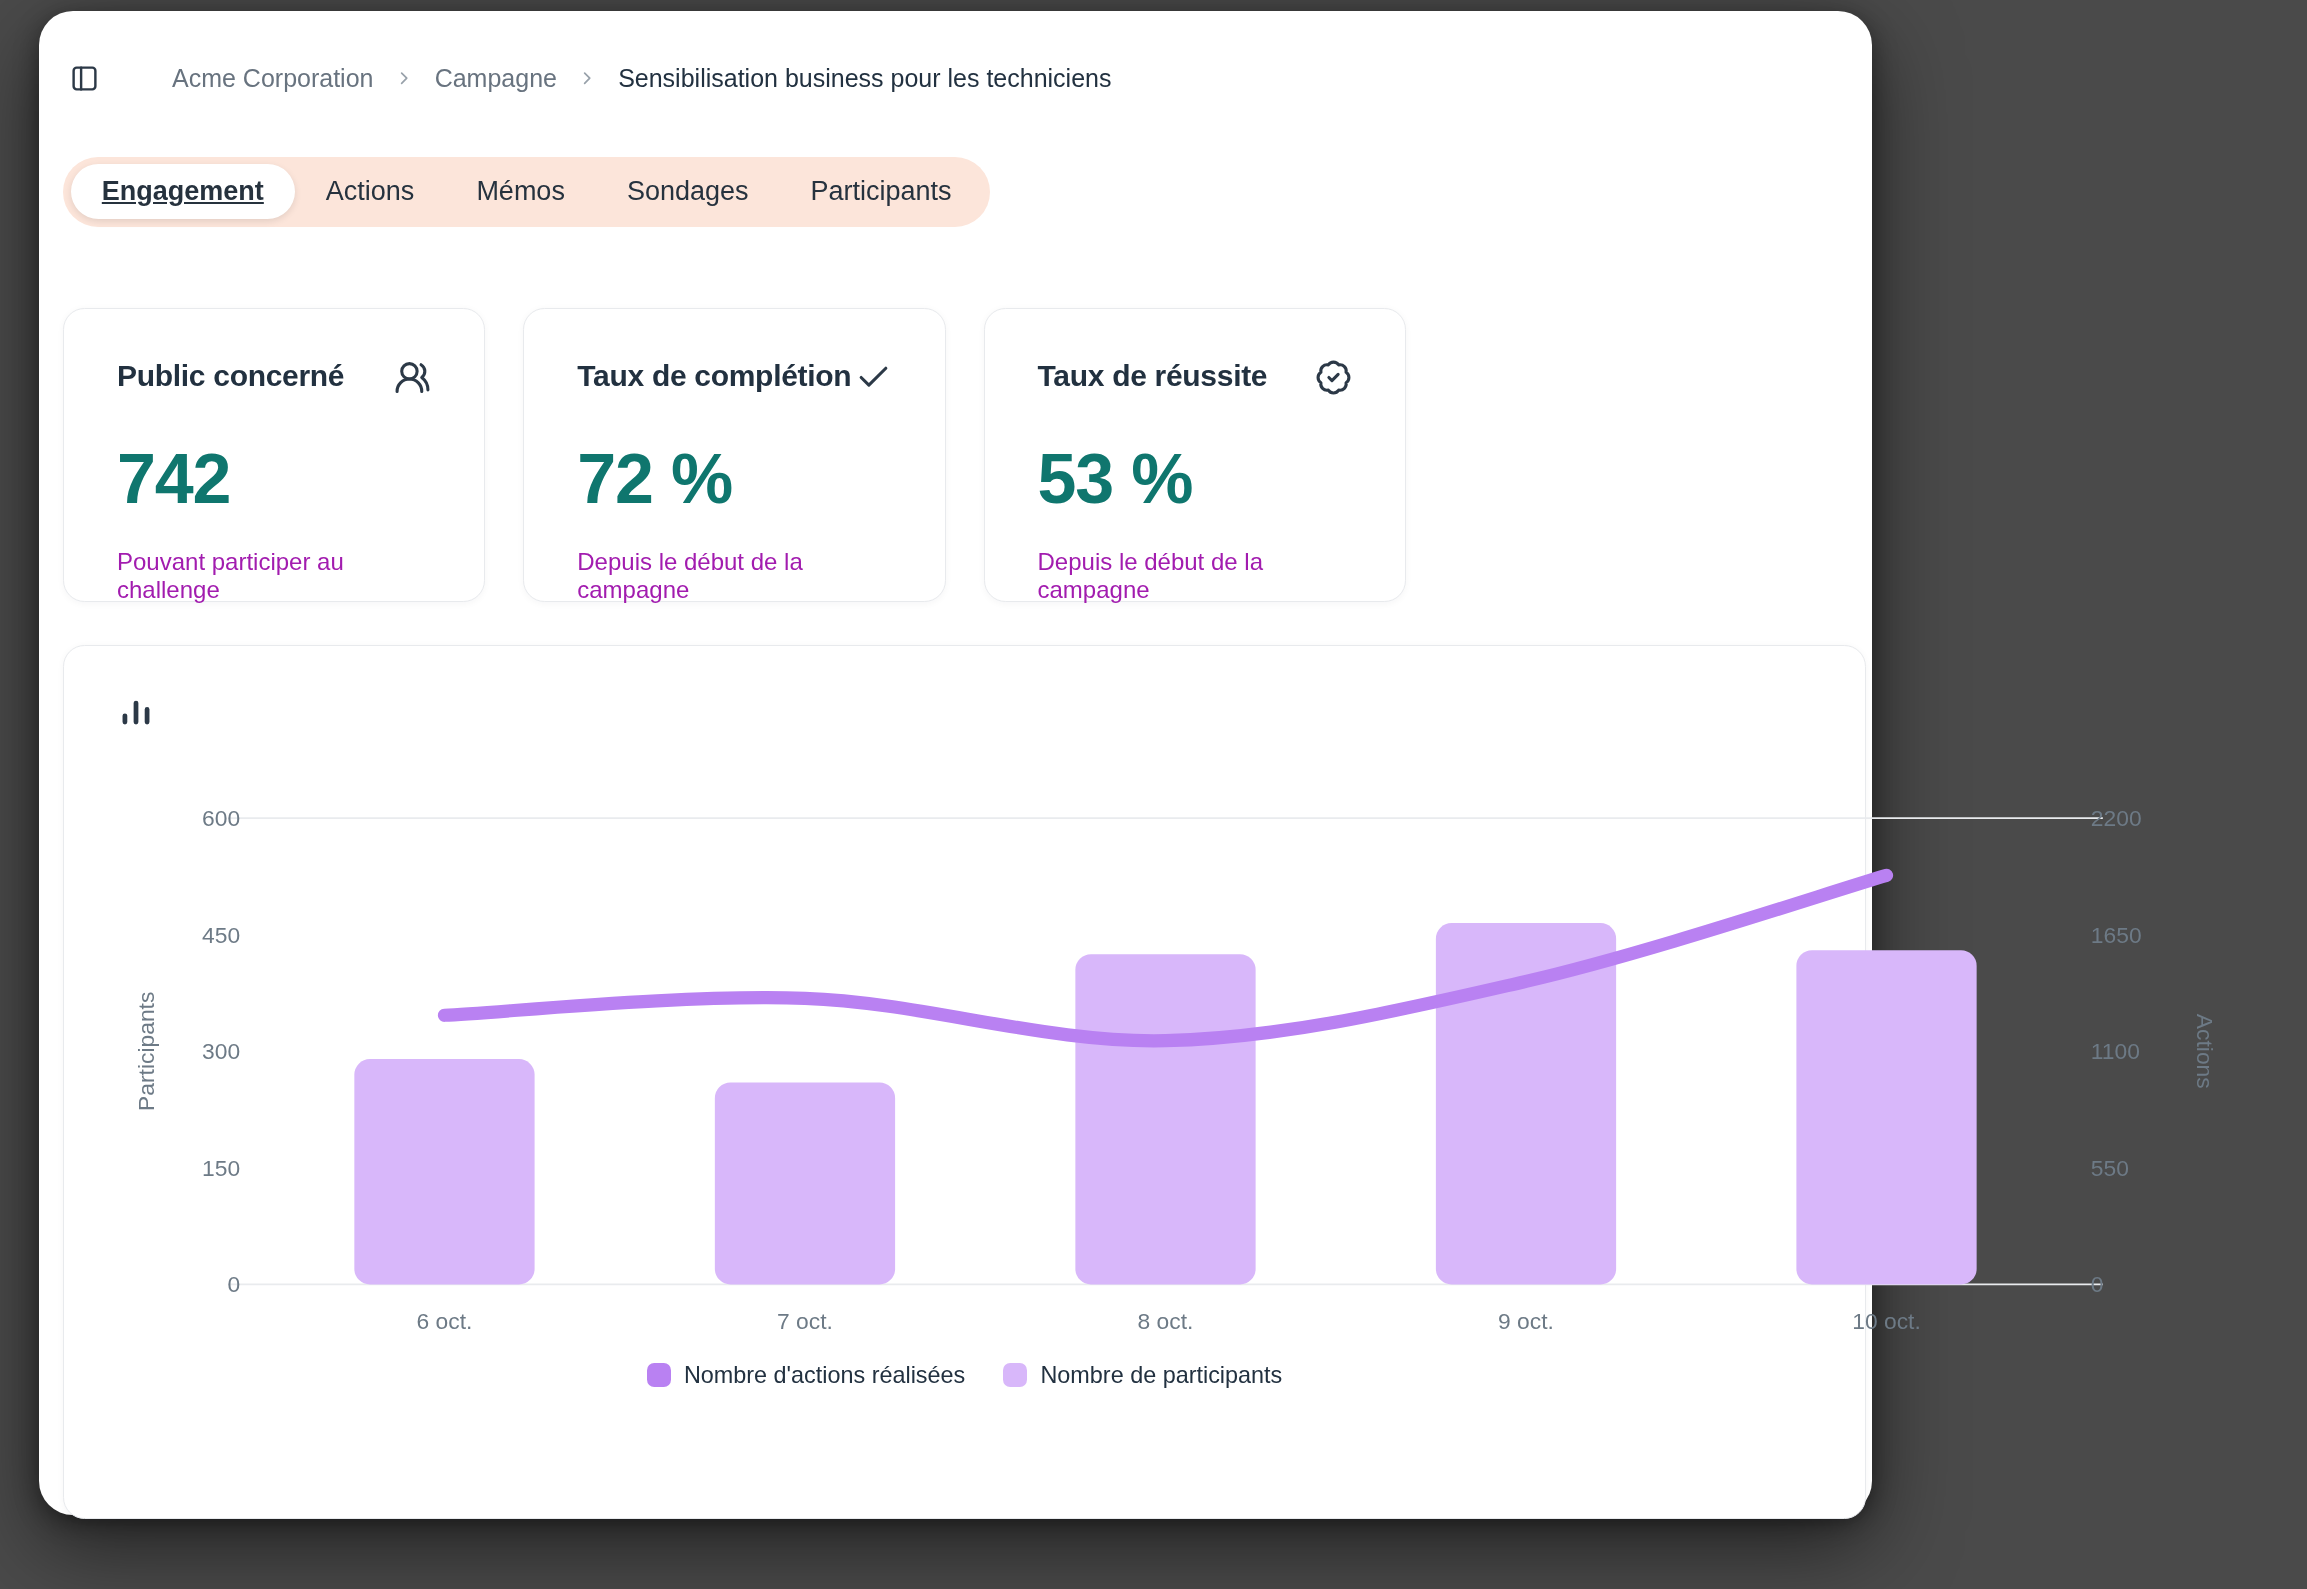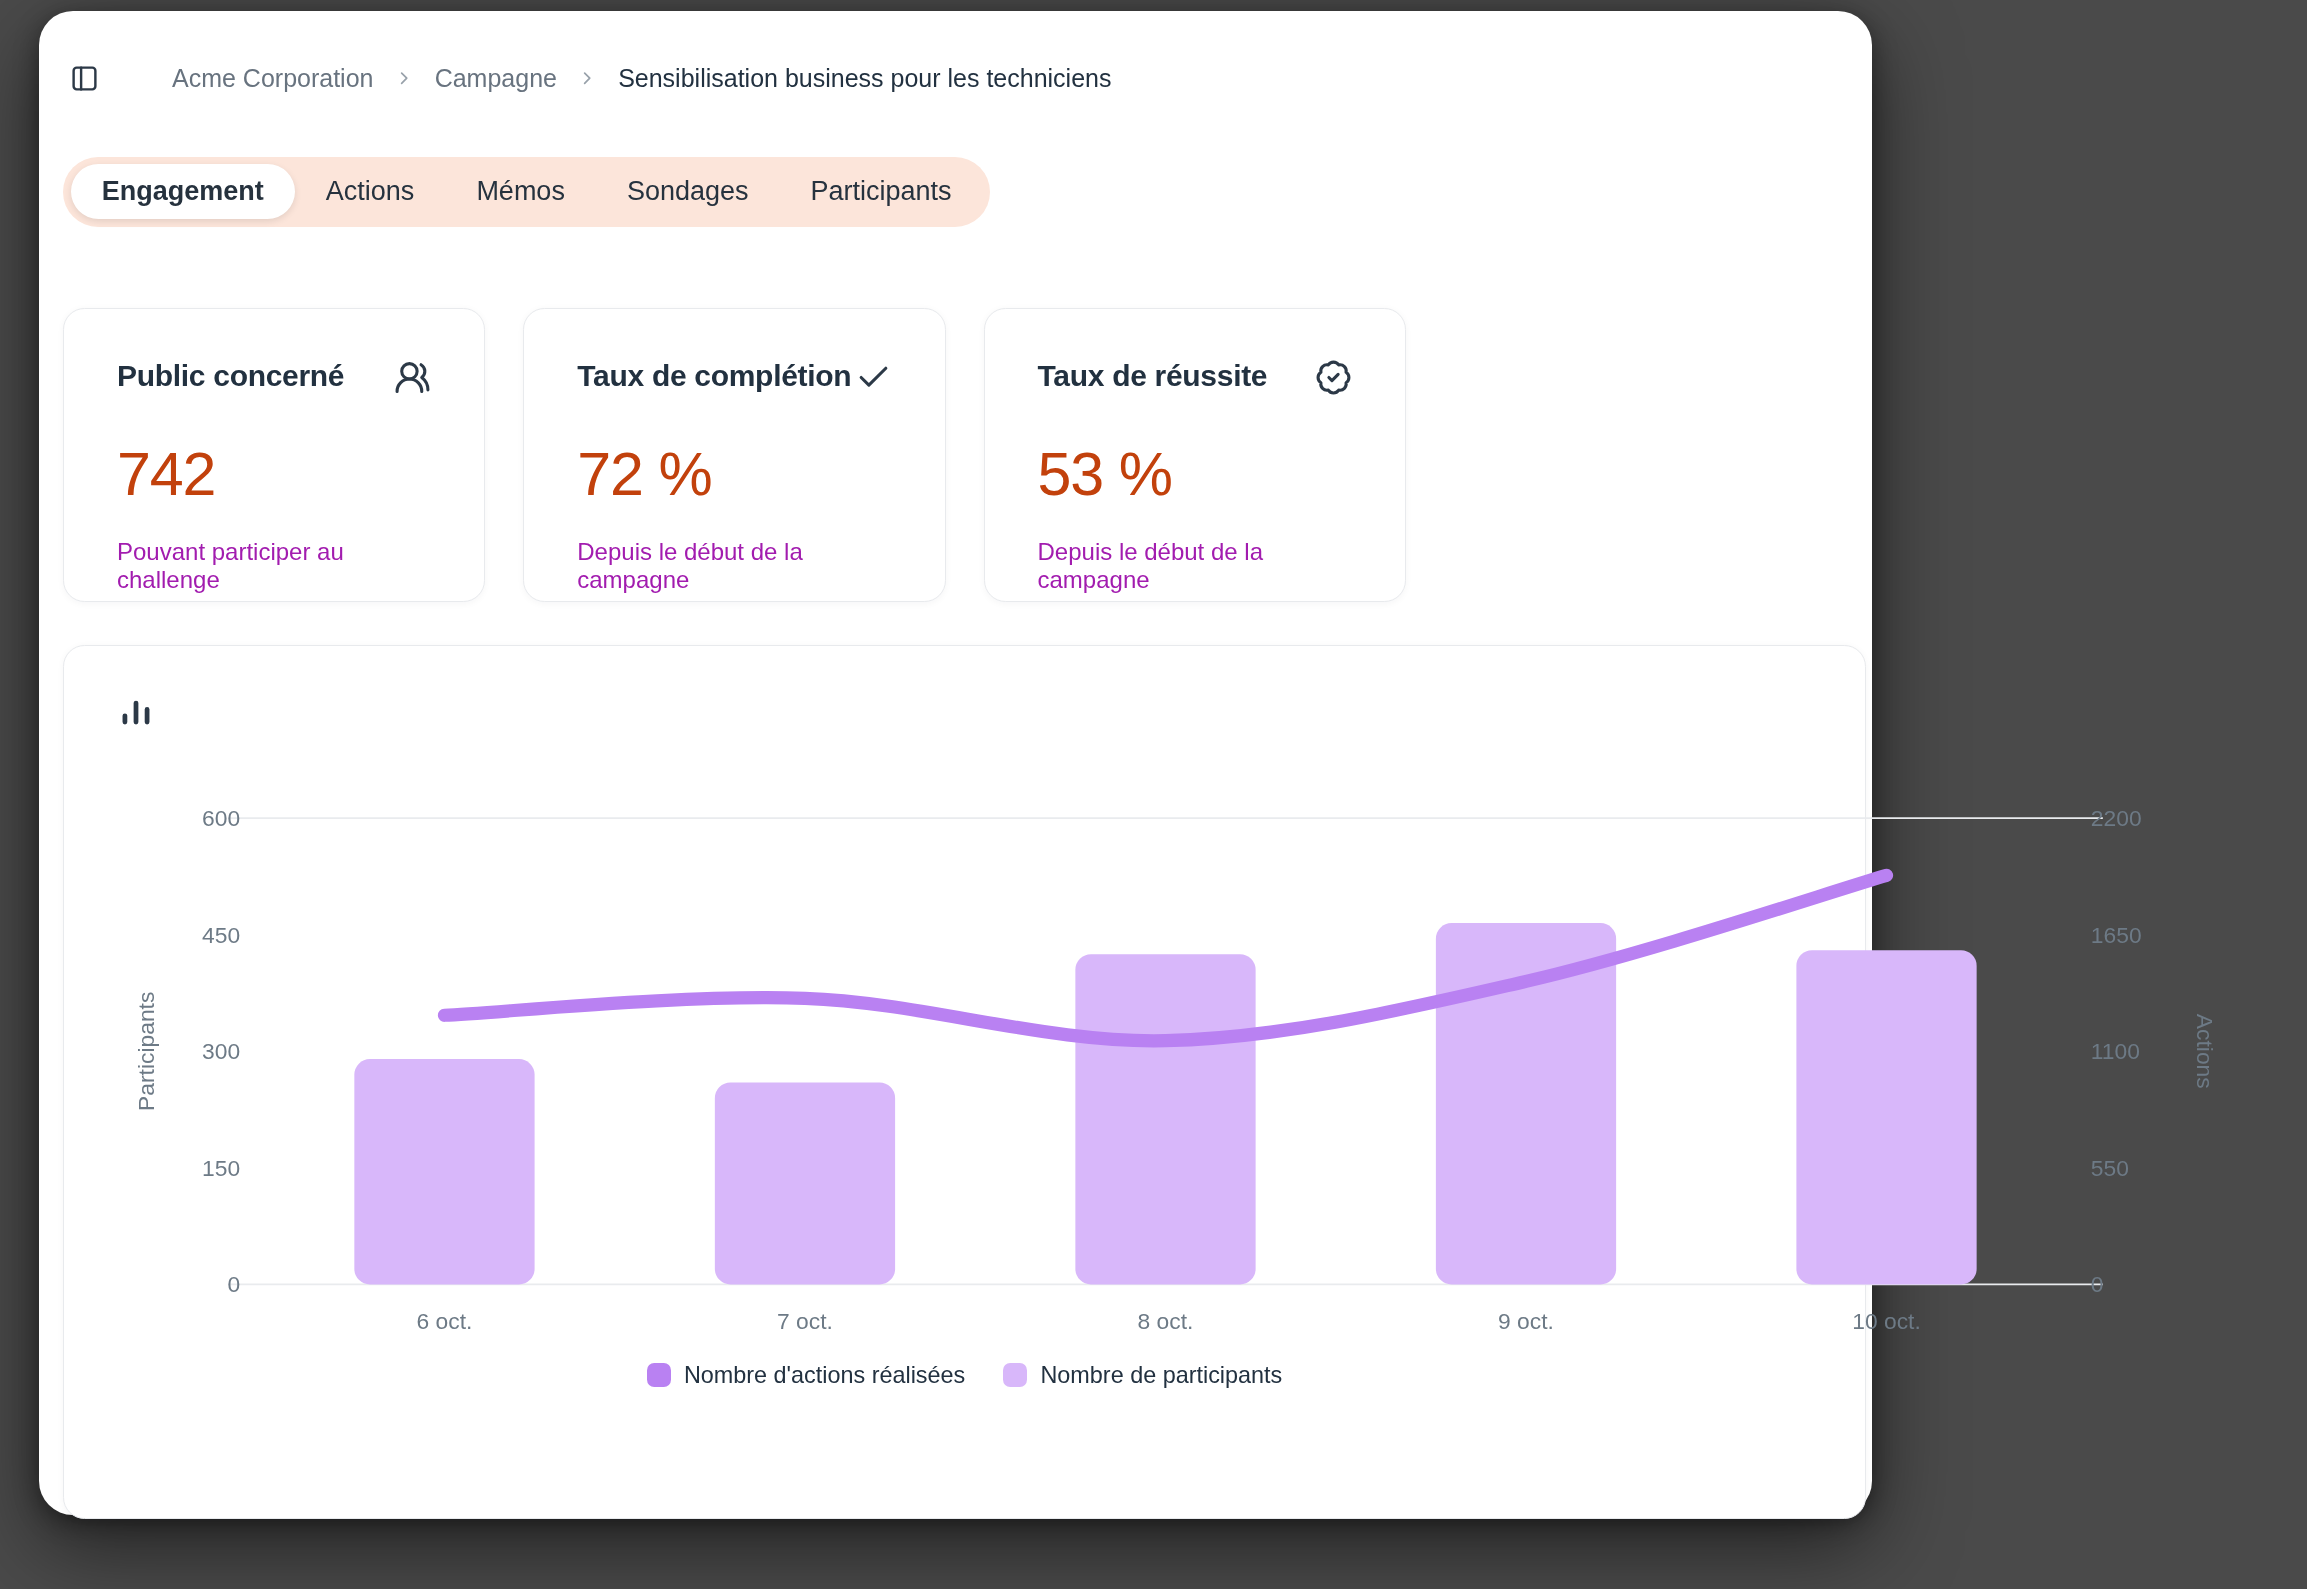--- a/index.html
+++ b/index.html
@@ -24,31 +24,31 @@
   .chev svg{width:20.4px;height:20.4px;stroke:#98a1aa;display:block;}
   
   .tabs{
     margin:64px 0 0 24px;display:inline-flex;align-items:center;
     background:#fce5da;border-radius:36px;padding:7.8px;height:70px;box-sizing:border-box;
   }
   .tab{
     font-size:27px;font-weight:500;color:#26323e;padding:0 31px;height:55px;line-height:55px;
     border-radius:28px;white-space:nowrap;cursor:pointer;
   }
-  .tab.active{background:#ffffff;font-weight:700;box-shadow:0 2.4px 7.2px rgba(0,0,0,.10);}
+  .tab.active{background:#ffffff;font-weight:700;box-shadow:0 2.4px 7.2px rgba(0,0,0,.10);text-decoration:underline;}
   
   .stats{display:grid;grid-template-columns:repeat(4,1fr);gap:38px;margin:61px 6px 0 24px;}
   .scard{
     background:#fff;border:1.2px solid #e8eaed;border-radius:21.6px;height:294px;box-sizing:border-box;
     padding:50px 53px;box-shadow:0 1.8px 7.2px rgba(16,24,40,.04);margin-top:20px;
   }
   .scard-head{display:flex;justify-content:space-between;align-items:flex-start;}
   .scard-title{font-size:30px;font-weight:700;color:#223140;letter-spacing:-0.3px;}
   .scard-icon svg{width:37px;height:37px;stroke:#2c3947;}
-  .scard-value{font-size:61px;font-weight:400;color:#c2410c;margin-top:41px;letter-spacing:-1.2px;}
+  .scard-value{font-size:70px;font-weight:700;color:#0f766e;margin-top:41px;letter-spacing:-1.2px;}
   .scard-desc{font-size:24px;color:#a21caf;margin-top:29px;}
   
   .chart-card{
     margin:43px 6px 0 24px;background:#fff;border:1.2px solid #e8eaed;border-radius:21.6px;
     box-sizing:border-box;height:874px;padding:46px 53px 0;box-shadow:0 1.8px 7.2px rgba(16,24,40,.04);
   }
   .chart-head{display:flex;justify-content:space-between;align-items:center;}
   .chart-title{font-size:33px;font-weight:700;color:#223140;letter-spacing:-0.3px;}
   .chart-col-icon svg{width:38px;height:38px;}
   svg.chart{display:block;width:2109px;height:601px;margin-top:20.4px;}

